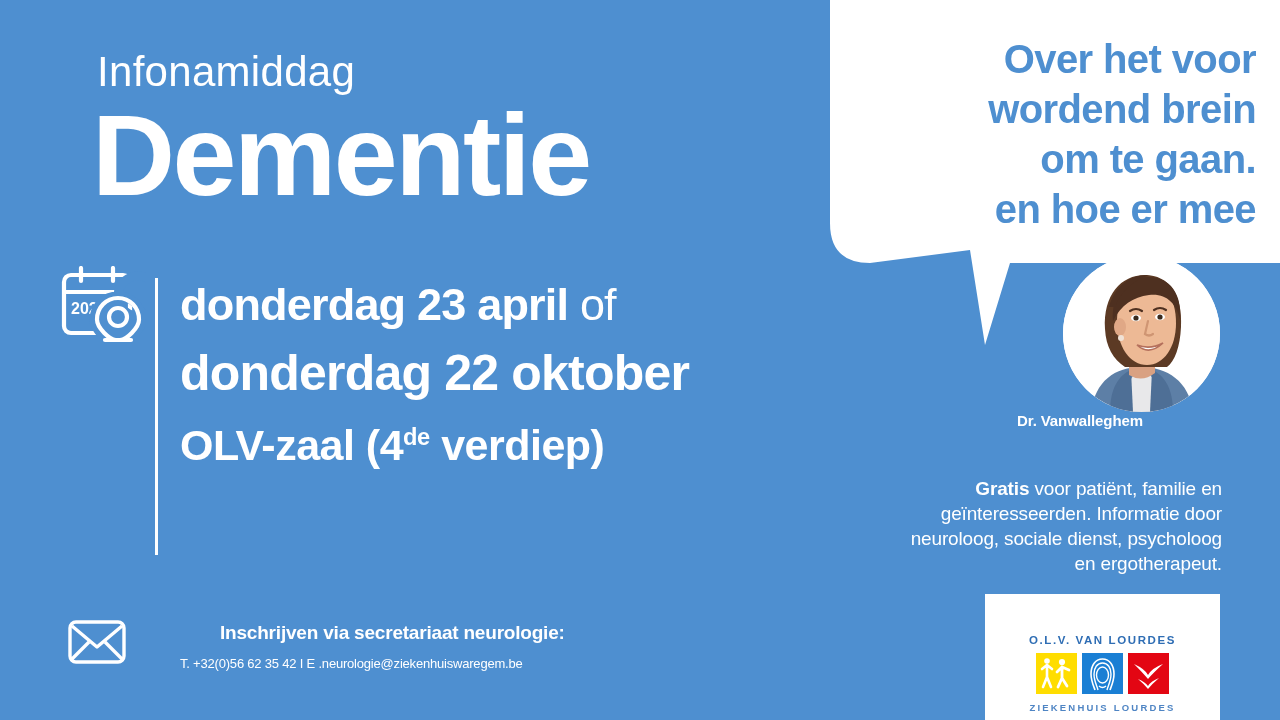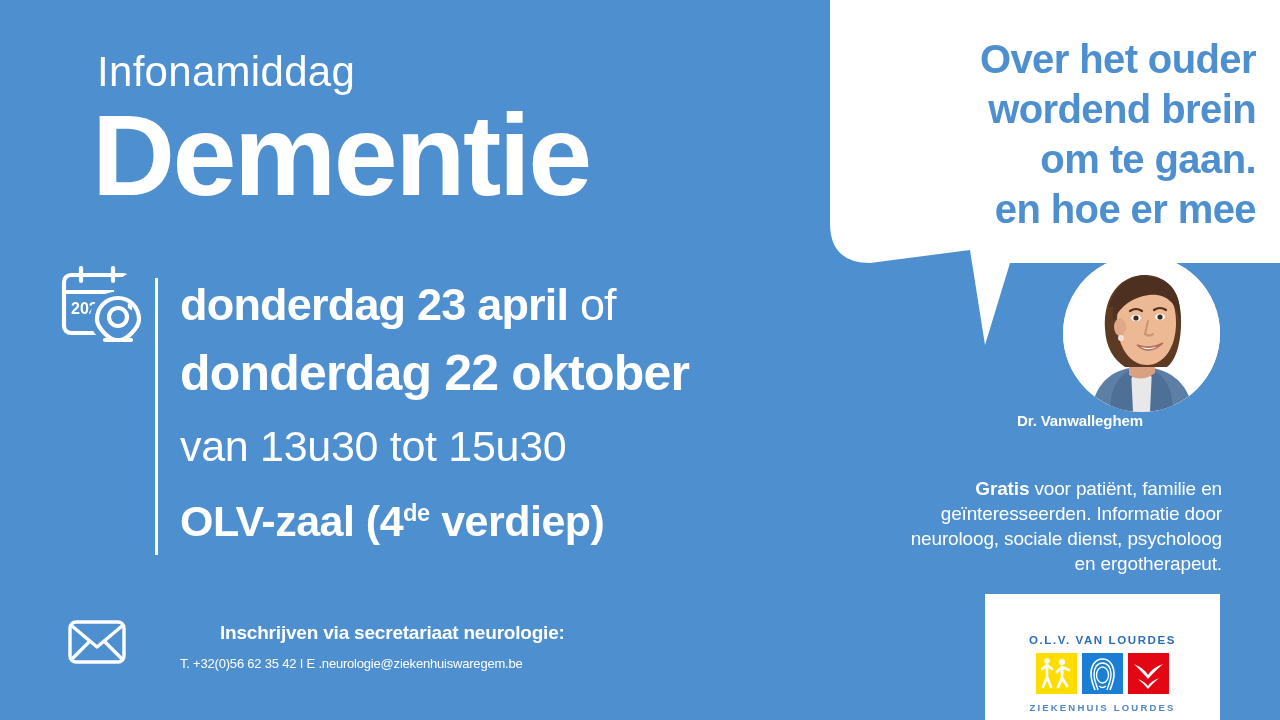--- a/index.html
+++ b/index.html
@@ -113,21 +113,21 @@
 <div id="poster">
 
   <div id="bubble-wrap">
     <svg id="bubble-svg" width="450" height="350" viewBox="0 0 450 350">
       <path d="M0,0 L450,0 L450,263 L180,263
                L155,345 L140,250
                L40,263
                Q0,263 0,223 Z" fill="#ffffff"></path>
     </svg>
     <div id="bubble-text">
-      <span class="bline">Over het ouder</span>
+      <span class="bline">Over het voor</span>
       <span class="bline">wordend brein</span>
       <span class="bline">om te gaan.</span>
       <span class="bline">en hoe er mee</span>
     </div>
   </div>
 
   <div id="kicker">Infonamiddag</div>
   <div id="main-title">Dementie</div>
 
   <div id="cal-icon">
@@ -149,21 +149,20 @@
     </svg>
   </div>
 
   <div id="divider"></div>
 
   <div id="info-block">
     <div class="info-line" id="line-date1">
       <span>donderdag 23 april</span><span class="light"> of</span>
     </div>
     <div class="info-line" id="line-date2">donderdag 22 oktober</div>
-    <div class="info-line" id="line-time">van 13u30 tot 15u30</div>
     <div class="info-line" id="line-room">
       <span>OLV-zaal (4</span><sup>de</sup><span> verdiep)</span>
     </div>
   </div>
 
   <div id="photo">
     <svg width="157" height="157" viewBox="0 0 157 157">
       <rect width="157" height="157" fill="#ffffff"></rect>
 
       <path d="M28,157 C32,126 52,112 78,112 C104,112 126,126 130,157 Z" fill="#5d7fa6"></path>

